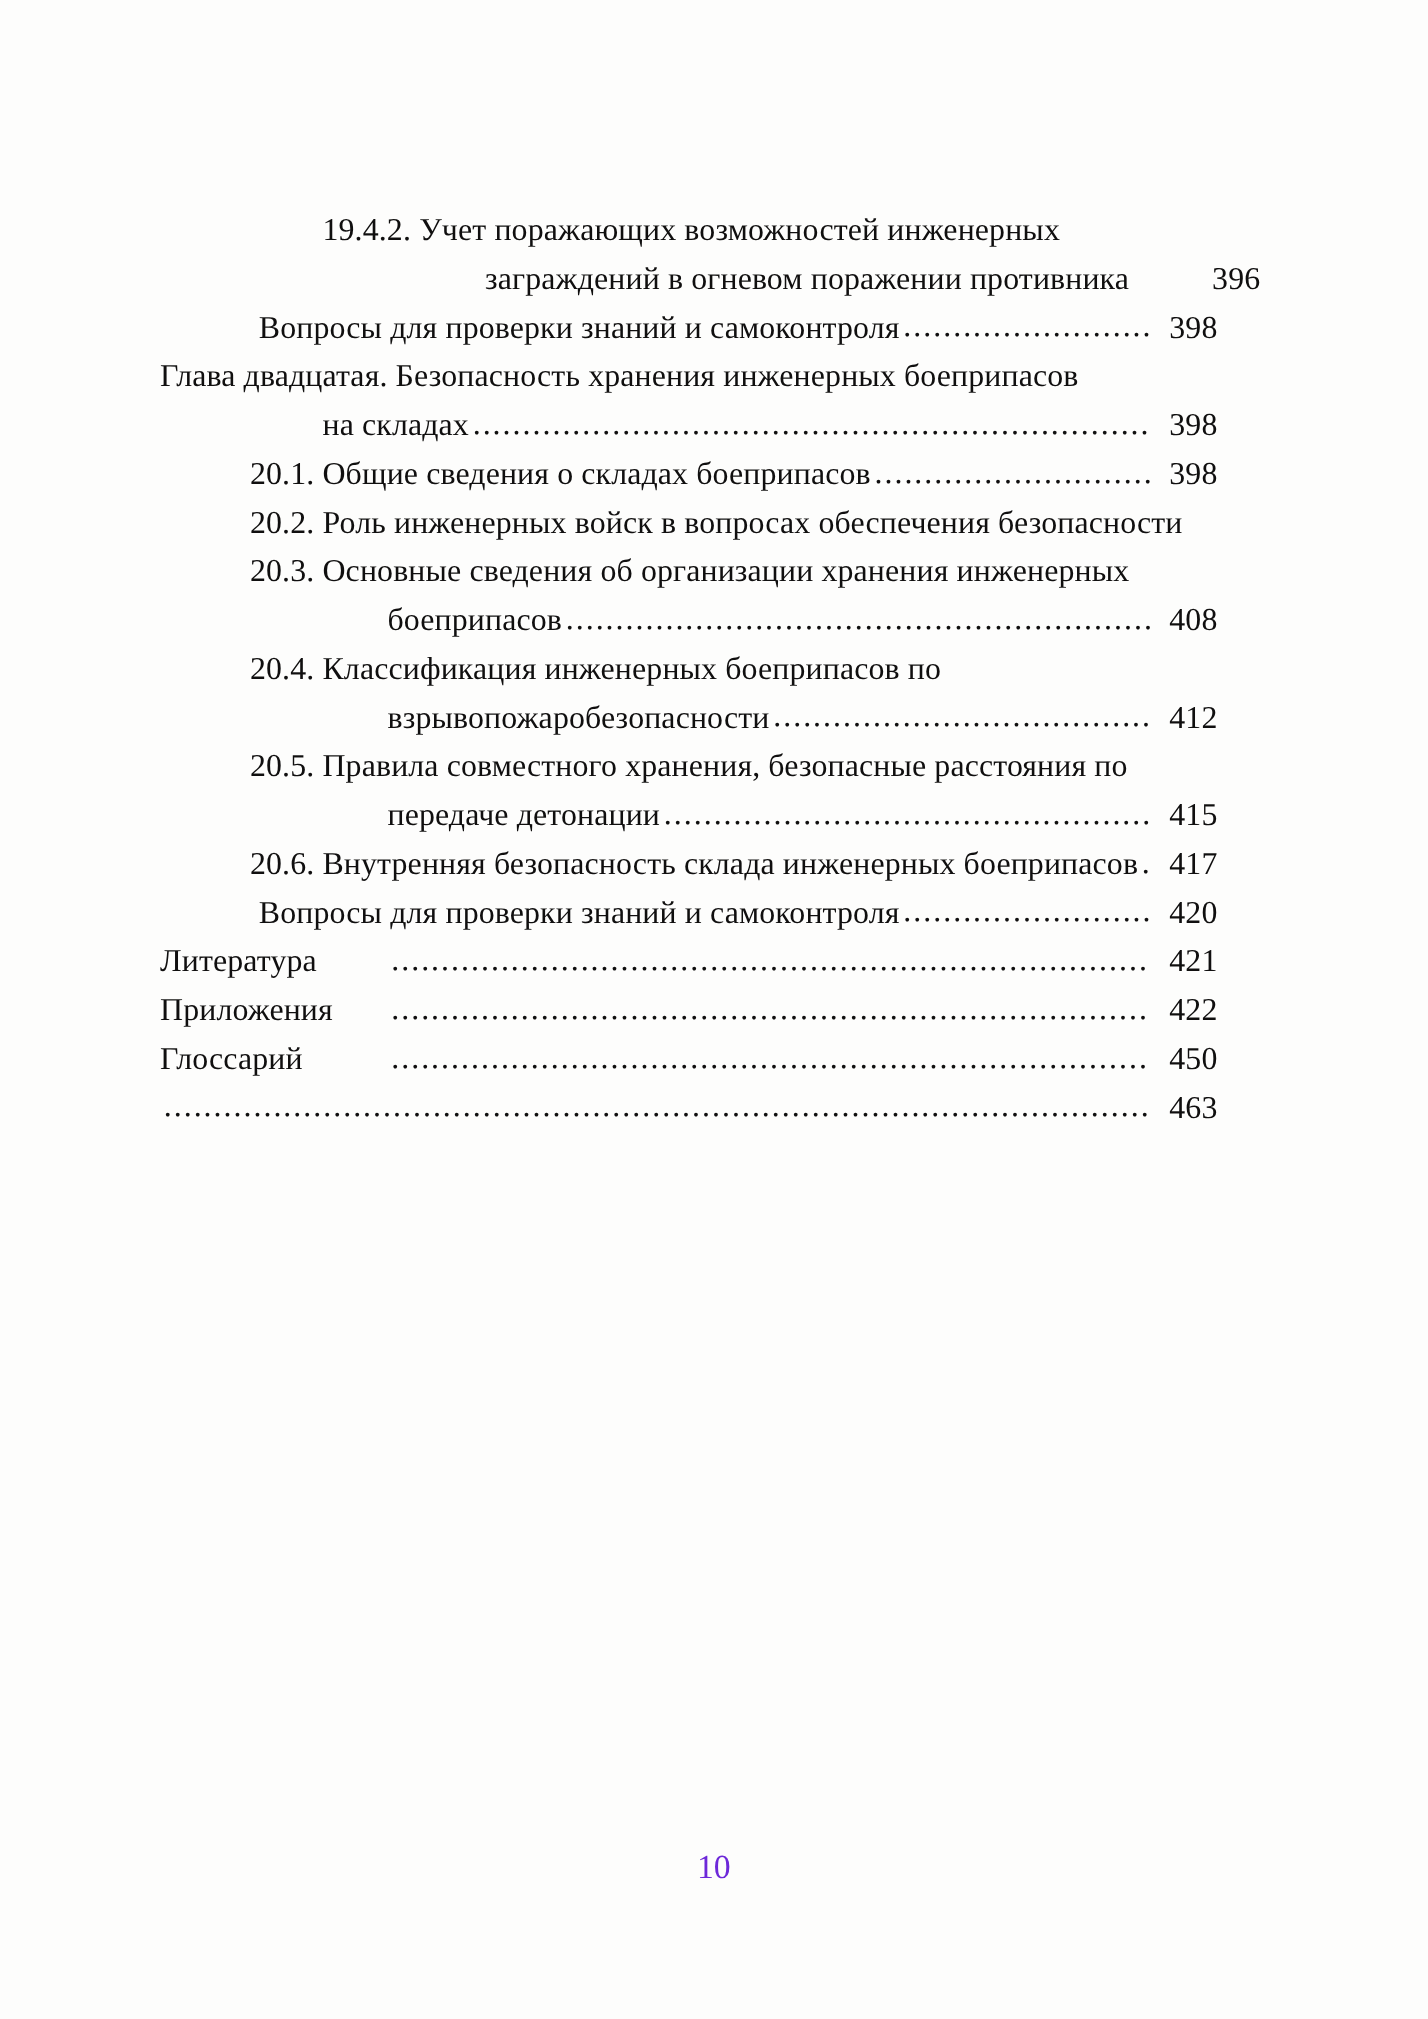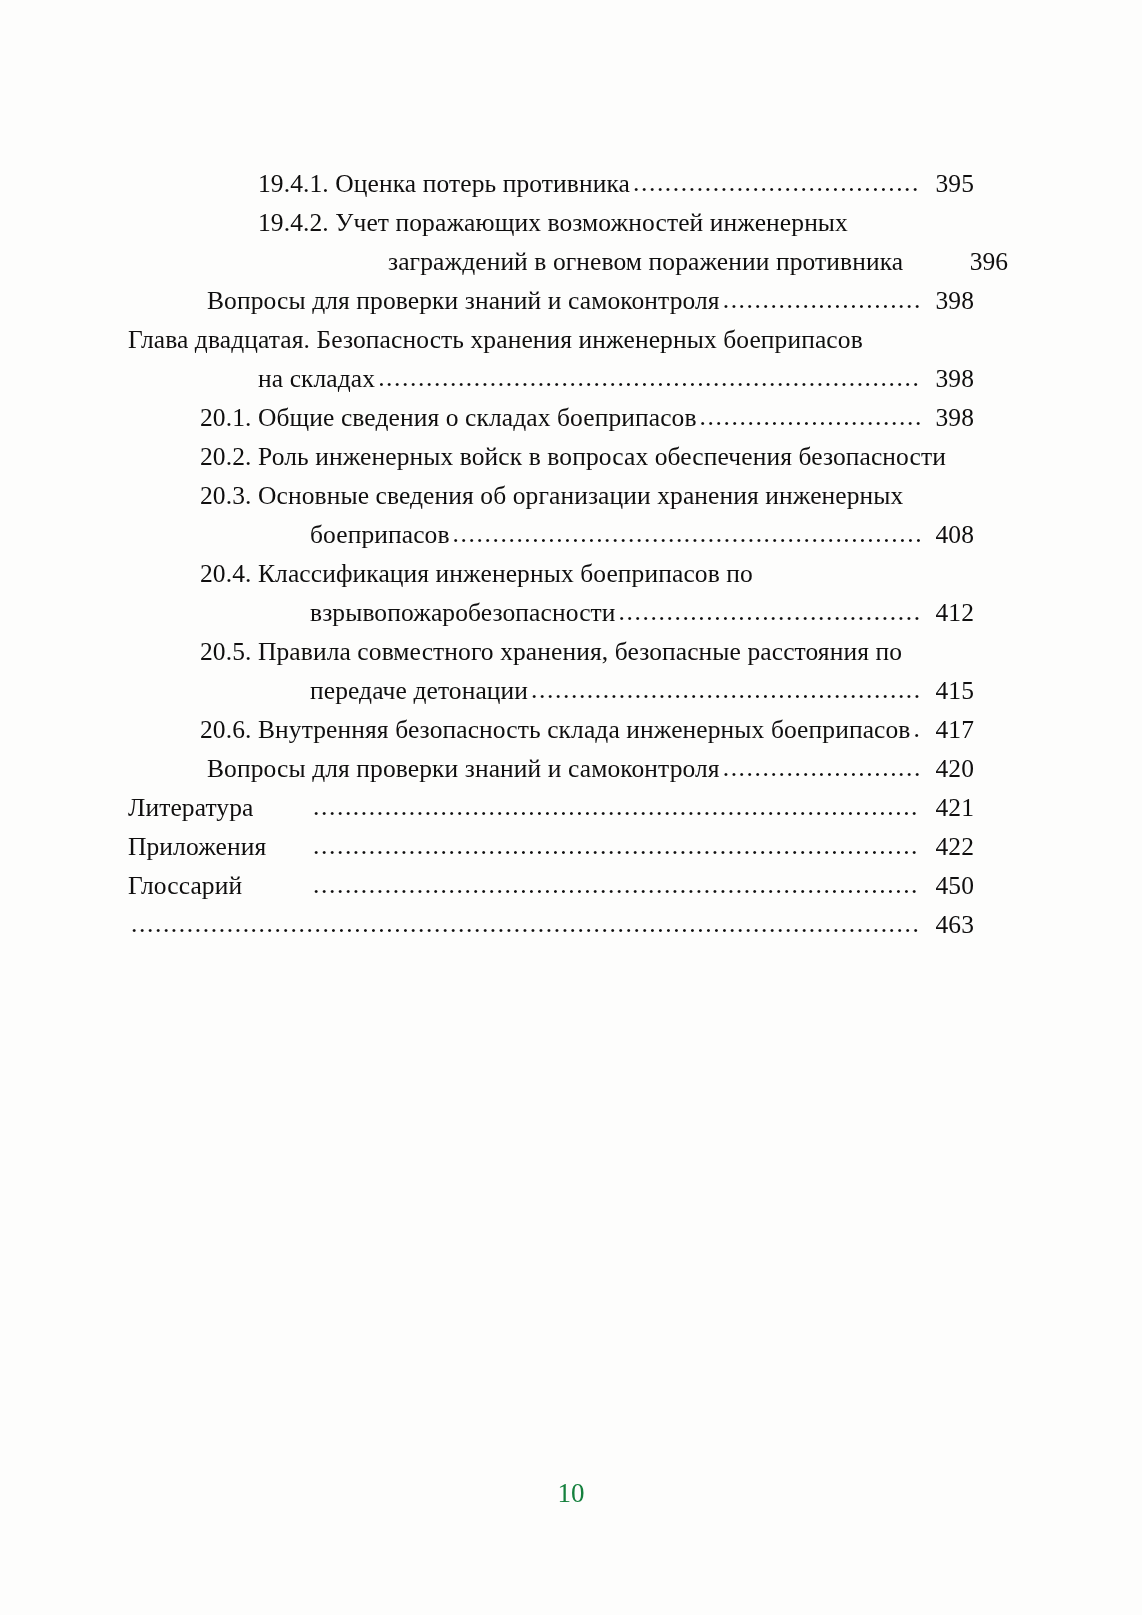--- a/index.html
+++ b/index.html
@@ -82,30 +82,29 @@
   .gap-title { min-width: 182px; }
 
   .page-number {
     position: absolute;
     left: 0;
     right: 0;
     top: 1478px;
     text-align: center;
     font-size: 27px;
     font-family: "Liberation Serif", "DejaVu Serif", serif;
-    color: #15803d;
+    color: #6d28d9;
   }
 </style>
 </head>
 <body>
 
 <div class="page"></div>
 
 <div class="toc" id="toc-root">
-    <div class="toc-line ind-2"><span class="num-col">19.4.1.</span><span> </span><span class="title">Оценка потерь противника</span><span class="leader"></span><span class="pg">395</span></div>
     <div class="toc-line ind-2 no-leader no-page"><span class="num-col">19.4.2.</span><span> </span><span class="title">Учет поражающих возможностей инженерных</span><span class="pg"></span></div>
     <div class="toc-line ind-4"><span class="title">заграждений в огневом поражении противника</span><span class="leader"></span><span class="pg">396</span></div>
     <div class="toc-line ind-1b"><span class="title">Вопросы для проверки знаний и самоконтроля</span><span class="leader"></span><span class="pg">398</span></div>
     <div class="toc-line ind-0 no-leader no-page"><span class="title">Глава двадцатая. Безопасность хранения инженерных боеприпасов</span><span class="pg"></span></div>
     <div class="toc-line ind-2c"><span class="title">на складах</span><span class="leader"></span><span class="pg">398</span></div>
     <div class="toc-line ind-1"><span class="num-col">20.1.</span><span> </span><span class="title">Общие сведения о складах боеприпасов</span><span class="leader"></span><span class="pg">398</span></div>
     <div class="toc-line ind-1 no-leader no-page"><span class="num-col">20.2.</span><span> </span><span class="title">Роль инженерных войск в вопросах обеспечения безопасности</span><span class="pg"></span></div>
     <div class="toc-line ind-1 no-leader no-page"><span class="num-col">20.3.</span><span> </span><span class="title">Основные сведения об организации хранения инженерных</span><span class="pg"></span></div>
     <div class="toc-line ind-3"><span class="title">боеприпасов</span><span class="leader"></span><span class="pg">408</span></div>
     <div class="toc-line ind-1 no-leader no-page"><span class="num-col">20.4.</span><span> </span><span class="title">Классификация инженерных боеприпасов по</span><span class="pg"></span></div>

